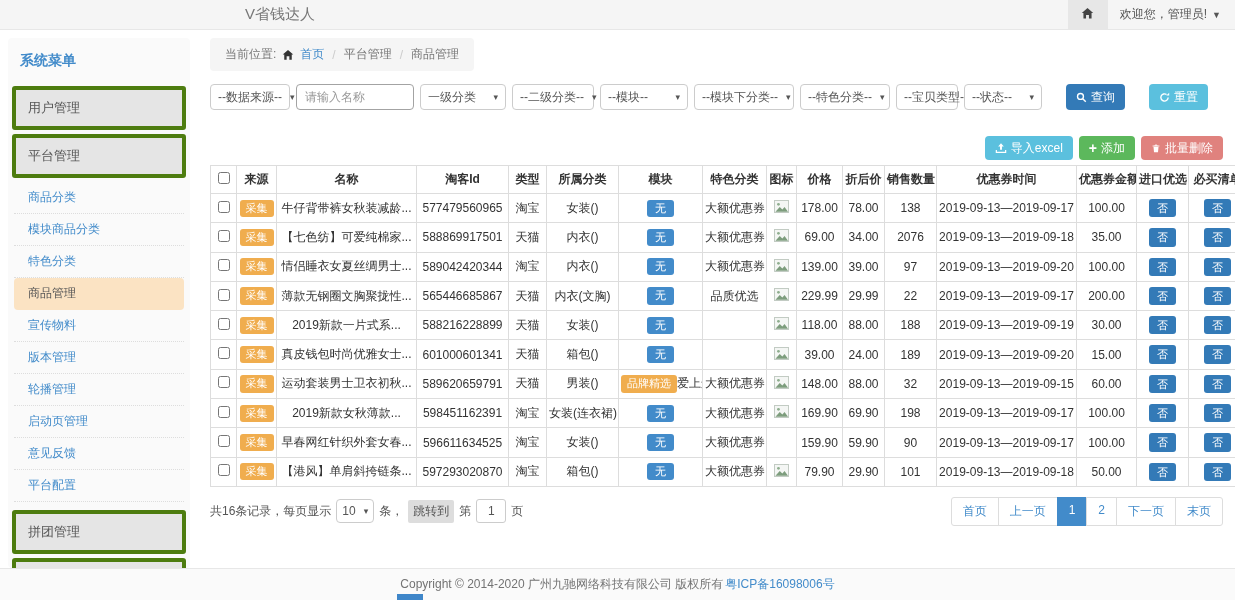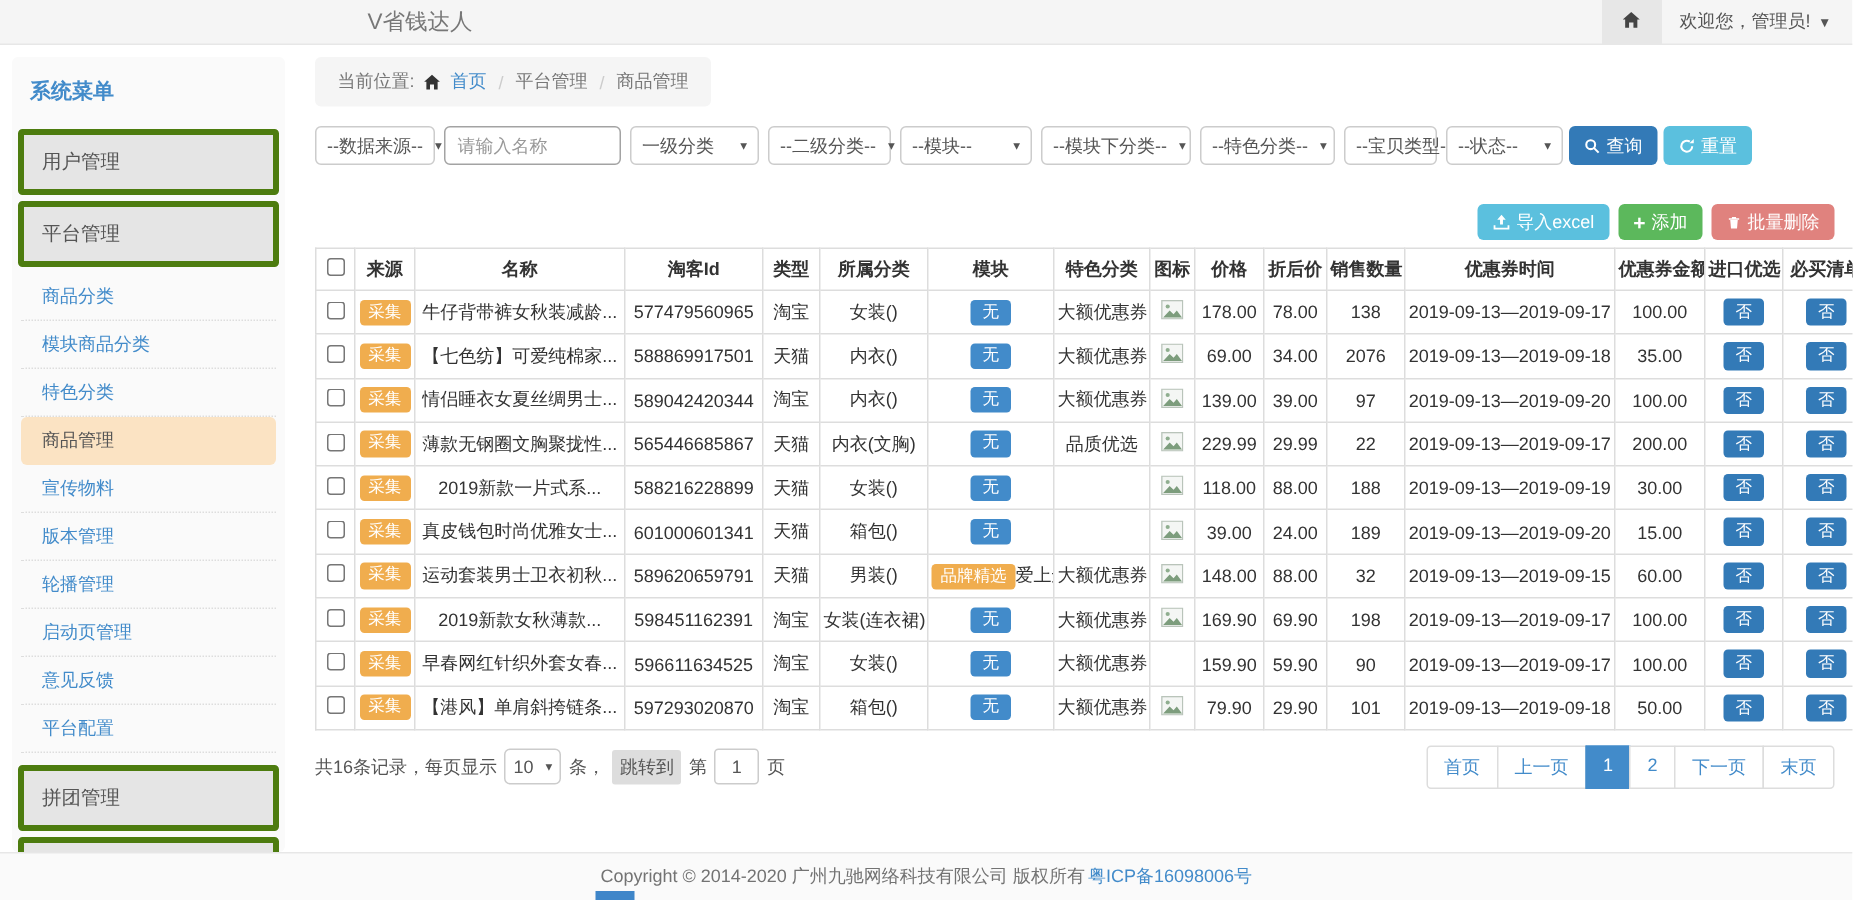--- a/index.html
+++ b/index.html
@@ -25,21 +25,21 @@
   .side-sub { color:#428bca; padding:7px 10px 7px 14px; border-bottom:1px dotted #ddd; cursor:pointer; }
   .side-sub.active { background:#fbe3c3; border-radius:4px; color:#555; border-bottom-color:transparent; }
 
   
   .main { flex:1; min-width:0; }
   .breadcrumb { display:inline-flex; align-items:center; gap:6px; background:#f5f5f5; border-radius:4px; padding:8px 15px; color:#777; }
   .breadcrumb .home-link { color:#428bca; cursor:pointer; }
   .breadcrumb .bc-home-icon { color:#333; display:inline-flex; }
   .breadcrumb .sep { color:#ccc; padding:0 2px; }
 
-  .filter-row { margin-top:13px; display:flex; align-items:center; gap:4px; flex-wrap:nowrap; }
+  .filter-row { margin-top:13px; display:flex; align-items:center; gap:24px; flex-wrap:nowrap; }
   .fgroup { display:flex; align-items:center; gap:6px; }
   .sel { height:26px; border:1px solid #ccc; border-radius:4px; background:#fff; color:#555; display:flex; align-items:center; justify-content:space-between; gap:8px; padding:0 7px; cursor:pointer; white-space:nowrap; }
   .sel .caret { font-size:9px; color:#555; }
   .txt { height:26px; width:118px; border:1px solid #a3a3a3; border-radius:4px; padding:0 8px; color:#555; font-size:12px; font-family:inherit; }
   .txt::placeholder { color:#999; }
   .btn { height:26px; border:none; border-radius:4px; color:#fff; font-size:12px; font-family:inherit; display:inline-flex; align-items:center; gap:4px; padding:0 10px; cursor:pointer; }
   .btn .ic { display:inline-flex; }
   .btn.primary { background:#337ab7; }
   .btn.info { background:#5bc0de; }
   .btn.success { background:#5cb85c; }

